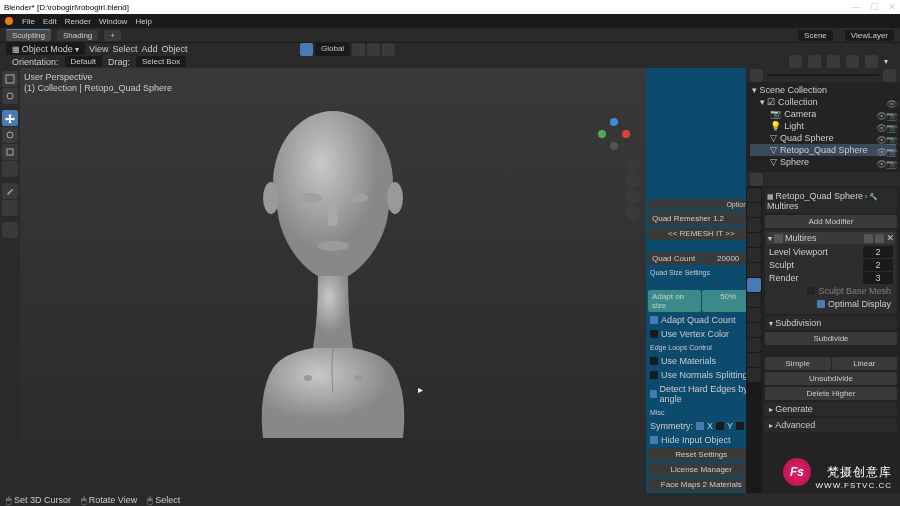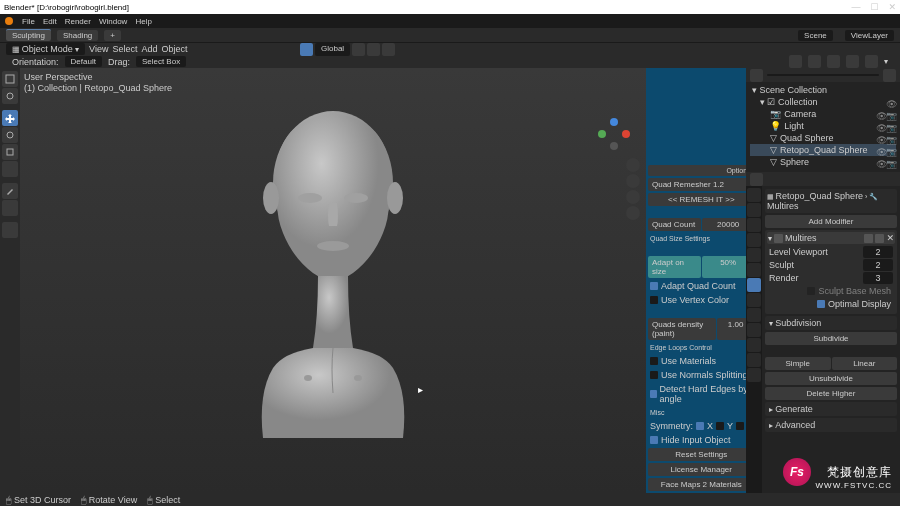--- a/index.html
+++ b/index.html
@@ -234,24 +234,20 @@
         <div class="btn teal">50%</div>
       </div>
       <div class="check">
           <div class="checkbox on"></div>
           <span>Adapt Quad Count</span>
         </div>
       <div class="check">
           <div class="checkbox"></div>
           <span>Use Vertex Color</span>
         </div>
-      <div class="rowtwo">
-        <div class="btn" style="text-align:left;flex:2">Quads density (paint)</div>
-        <div class="btn">1.00</div>
-      </div>
       <div class="sectlabel">Edge Loops Control</div>
       <div class="check">
           <div class="checkbox"></div>
           <span>Use Materials</span>
         </div>
       <div class="check">
           <div class="checkbox"></div>
           <span>Use Normals Splitting</span>
         </div>
       <div class="check">

